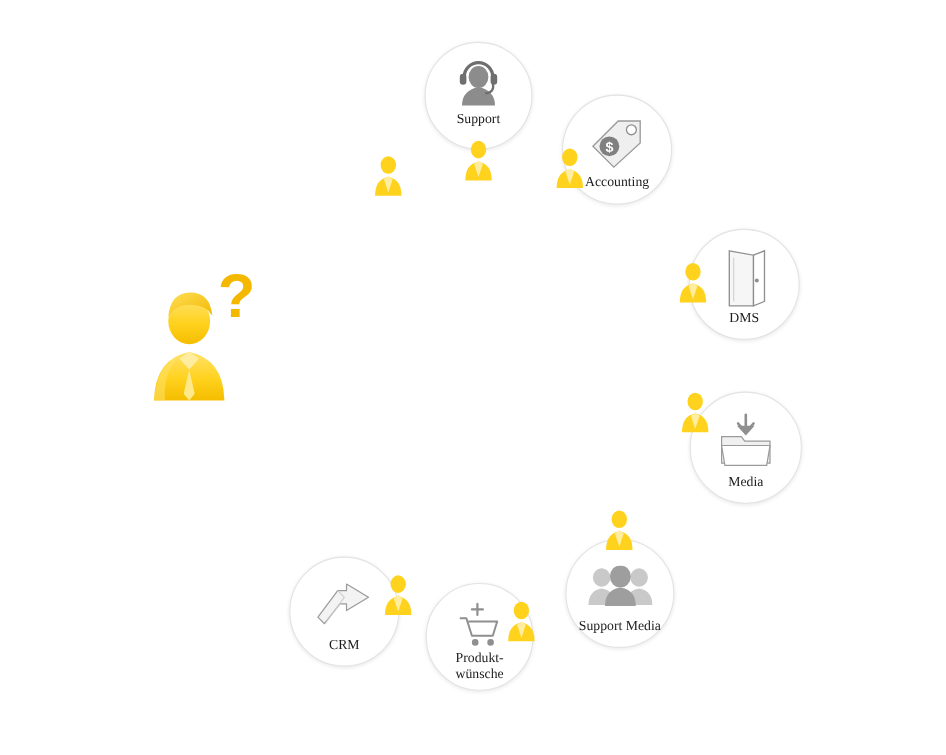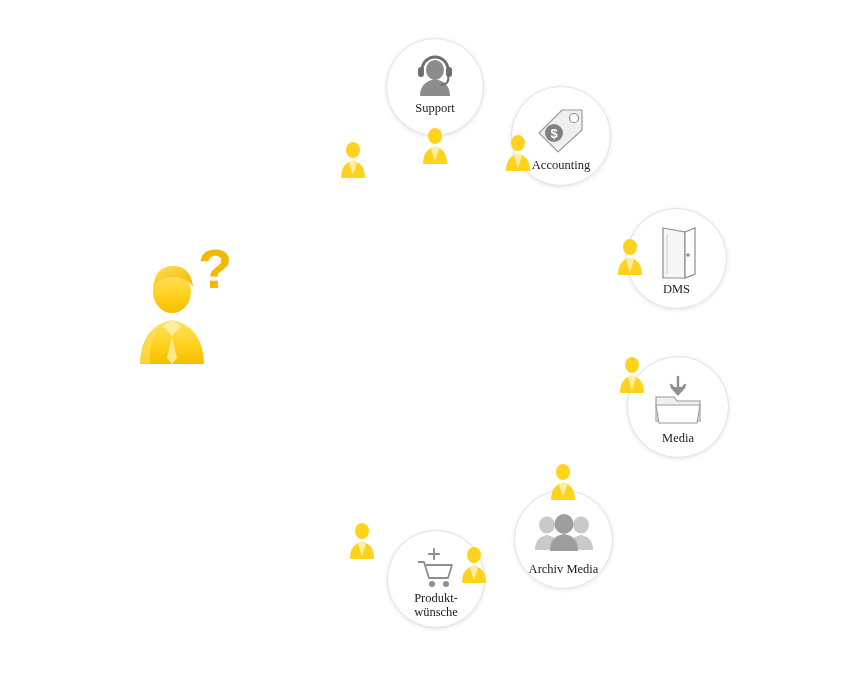--- a/index.html
+++ b/index.html
@@ -192,21 +192,21 @@
     <span class="glyph" style="margin-bottom:14px;">
       <svg width="62" height="38" viewBox="0 0 62 38">
         <ellipse cx="14" cy="11" rx="8" ry="8.5" fill="#c9c9c9"></ellipse>
         <path d="M2 36 q0 -13 12 -15 q12 2 12 15 z" fill="#c9c9c9"></path>
         <ellipse cx="48" cy="11" rx="8" ry="8.5" fill="#c9c9c9"></ellipse>
         <path d="M36 36 q0 -13 12 -15 q12 2 12 15 z" fill="#c9c9c9"></path>
         <ellipse cx="31" cy="10" rx="9.5" ry="10" fill="#9e9e9e"></ellipse>
         <path d="M17 37 q0 -15 14 -17 q14 2 14 17 z" fill="#9e9e9e"></path>
       </svg>
     </span>
-    <span class="node-label" style="bottom:12px;">Archiv Media</span>
+    <span class="node-label" style="bottom:12px;">Support Media</span>
   </div>
   <div class="marker" style="left:548px; top:462px;">
     <svg width="30" height="40" viewBox="0 0 30 40">
       <ellipse cx="15" cy="10" rx="7" ry="8" fill="#FFD21E"></ellipse>
       <path d="M3 38 q0 -15 12 -17 q12 2 12 17 z" fill="#FFD21E"></path>
       <path d="M15 20 l-4 3 l4 12 l4 -12 z" fill="#FFEDA0"></path>
     </svg>
   </div>
 
   <div class="node label-bottom" style="left:387px; top:530px; width:96px; height:96px;">
@@ -222,20 +222,29 @@
 wünsche</span>
   </div>
   <div class="marker" style="left:459px; top:545px;">
     <svg width="30" height="40" viewBox="0 0 30 40">
       <ellipse cx="15" cy="10" rx="7" ry="8" fill="#FFD21E"></ellipse>
       <path d="M3 38 q0 -15 12 -17 q12 2 12 17 z" fill="#FFD21E"></path>
       <path d="M15 20 l-4 3 l4 12 l4 -12 z" fill="#FFEDA0"></path>
     </svg>
   </div>
 
+  <div class="node label-bottom" style="left:263px; top:506px; width:98px; height:98px;">
+    <span class="glyph" style="margin-bottom:14px;">
+      <svg width="56" height="44" viewBox="0 0 56 44">
+        <path d="M4 34 L22 10 L30 10 L30 4 L50 16 L30 28 L30 22 L24 22 L10 40 Z" fill="#f3f3f3" stroke="#9a9a9a" stroke-width="1.1" stroke-linejoin="round"></path>
+        <path d="M22 10 L28 16 L12 38" fill="none" stroke="#cdcdcd" stroke-width="1"></path>
+      </svg>
+    </span>
+    <span class="node-label" style="bottom:12px;">CRM</span>
+  </div>
   <div class="marker" style="left:347px; top:521px;">
     <svg width="30" height="40" viewBox="0 0 30 40">
       <ellipse cx="15" cy="10" rx="7" ry="8" fill="#FFD21E"></ellipse>
       <path d="M3 38 q0 -15 12 -17 q12 2 12 17 z" fill="#FFD21E"></path>
       <path d="M15 20 l-4 3 l4 12 l4 -12 z" fill="#FFEDA0"></path>
     </svg>
   </div>
 
 </div>
 

